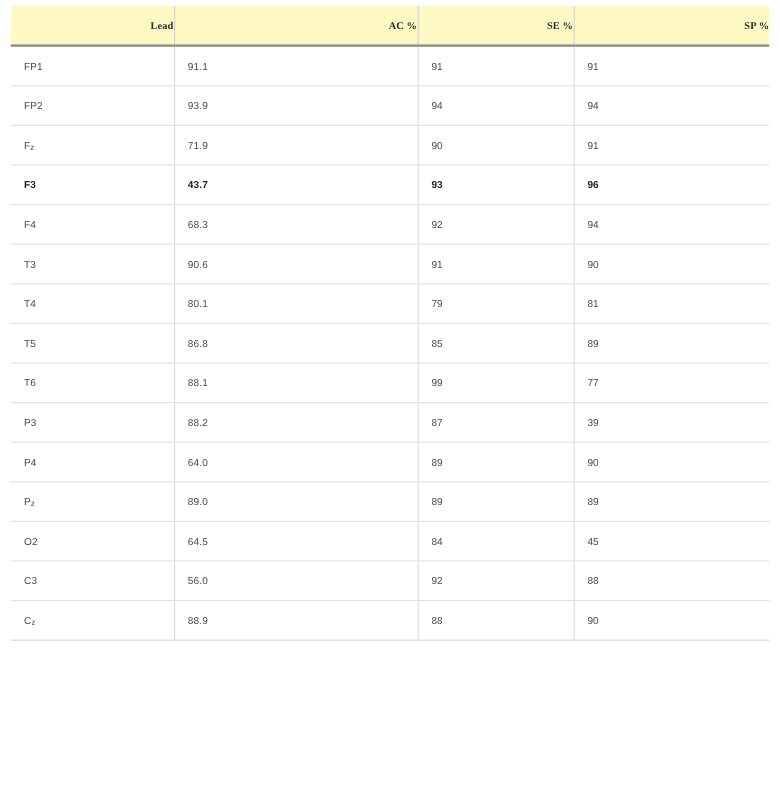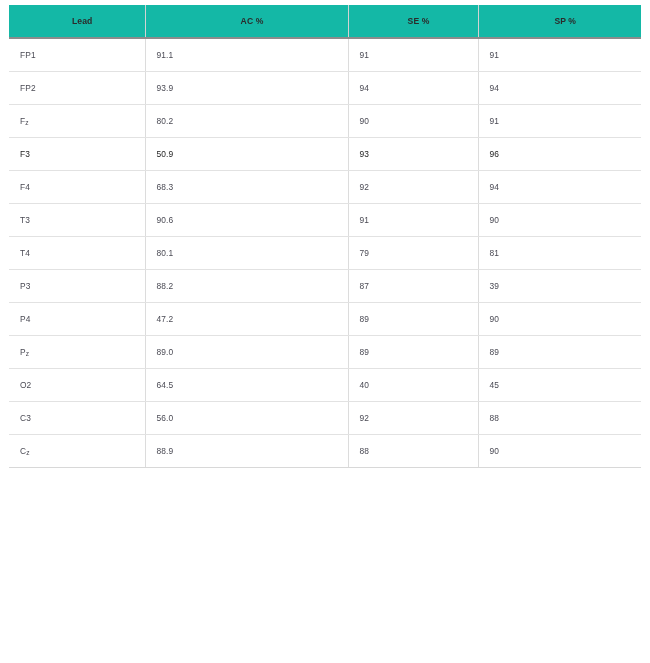--- a/index.html
+++ b/index.html
@@ -27,48 +27,49 @@
     table-layout: fixed;
     font-size: 8.5px;
   }
 
   table.results col.c-lead { width: 136px; }
   table.results col.c-ac   { width: 203px; }
   table.results col.c-se   { width: 130px; }
   table.results col.c-sp   { width: 163px; }
 
   thead th {
-    background: #14b8a6;
-    text-align: center;
+    background: #fef9c3;
+    text-align: right;
     font-weight: bold;
     font-size: 8.6px;
     color: #2b2b2b;
     padding: 11px 0 11px 11px;
     border-right: 1px solid #d3d3d3;
     border-bottom: 2px solid #8c8c8c;
     vertical-align: middle;
     letter-spacing: 0.1px;
+    font-family: Liberation Serif, serif;
   }
   thead th:last-child { border-right: none; }
 
   tbody td {
     padding: 10px 0 10px 11px;
     border-right: 1px solid #dcdcdc;
     border-bottom: 1px solid #e2e2e2;
     color: #4a4a54;
     vertical-align: middle;
     height: 12px;
     font-size: 8.4px;
     letter-spacing: 0.1px;
   }
   tbody td:last-child { border-right: none; }
   tbody tr:last-child td { border-bottom: 1px solid #d8d8d8; }
 
   tbody tr.bold-row td {
-    font-weight: normal;
+    font-weight: bold;
     color: #222222;
   }
 
   .sub {
     font-size: 6.6px;
     vertical-align: baseline;
     position: relative;
     top: 1px;
   }
 </style>
@@ -99,27 +100,27 @@
           <td>91</td>
         </tr>
         <tr>
           <td><span>FP2</span></td>
           <td>93.9</td>
           <td>94</td>
           <td>94</td>
         </tr>
         <tr>
           <td><span>F</span><span class="sub">z</span></td>
-          <td>80.2</td>
+          <td>71.9</td>
           <td>90</td>
           <td>91</td>
         </tr>
         <tr class="bold-row">
           <td><span>F3</span></td>
-          <td>50.9</td>
+          <td>43.7</td>
           <td>93</td>
           <td>96</td>
         </tr>
         <tr>
           <td><span>F4</span></td>
           <td>68.3</td>
           <td>92</td>
           <td>94</td>
         </tr>
         <tr>
@@ -128,41 +129,53 @@
           <td>91</td>
           <td>90</td>
         </tr>
         <tr>
           <td><span>T4</span></td>
           <td>80.1</td>
           <td>79</td>
           <td>81</td>
         </tr>
         <tr>
+          <td><span>T5</span></td>
+          <td>86.8</td>
+          <td>85</td>
+          <td>89</td>
+        </tr>
+        <tr>
+          <td><span>T6</span></td>
+          <td>88.1</td>
+          <td>99</td>
+          <td>77</td>
+        </tr>
+        <tr>
           <td><span>P3</span></td>
           <td>88.2</td>
           <td>87</td>
           <td>39</td>
         </tr>
         <tr>
           <td><span>P4</span></td>
-          <td>47.2</td>
+          <td>64.0</td>
           <td>89</td>
           <td>90</td>
         </tr>
         <tr>
           <td><span>P</span><span class="sub">z</span></td>
           <td>89.0</td>
           <td>89</td>
           <td>89</td>
         </tr>
         <tr>
           <td><span>O2</span></td>
           <td>64.5</td>
-          <td>40</td>
+          <td>84</td>
           <td>45</td>
         </tr>
         <tr>
           <td><span>C3</span></td>
           <td>56.0</td>
           <td>92</td>
           <td>88</td>
         </tr>
         <tr>
           <td><span>C</span><span class="sub">z</span></td>

